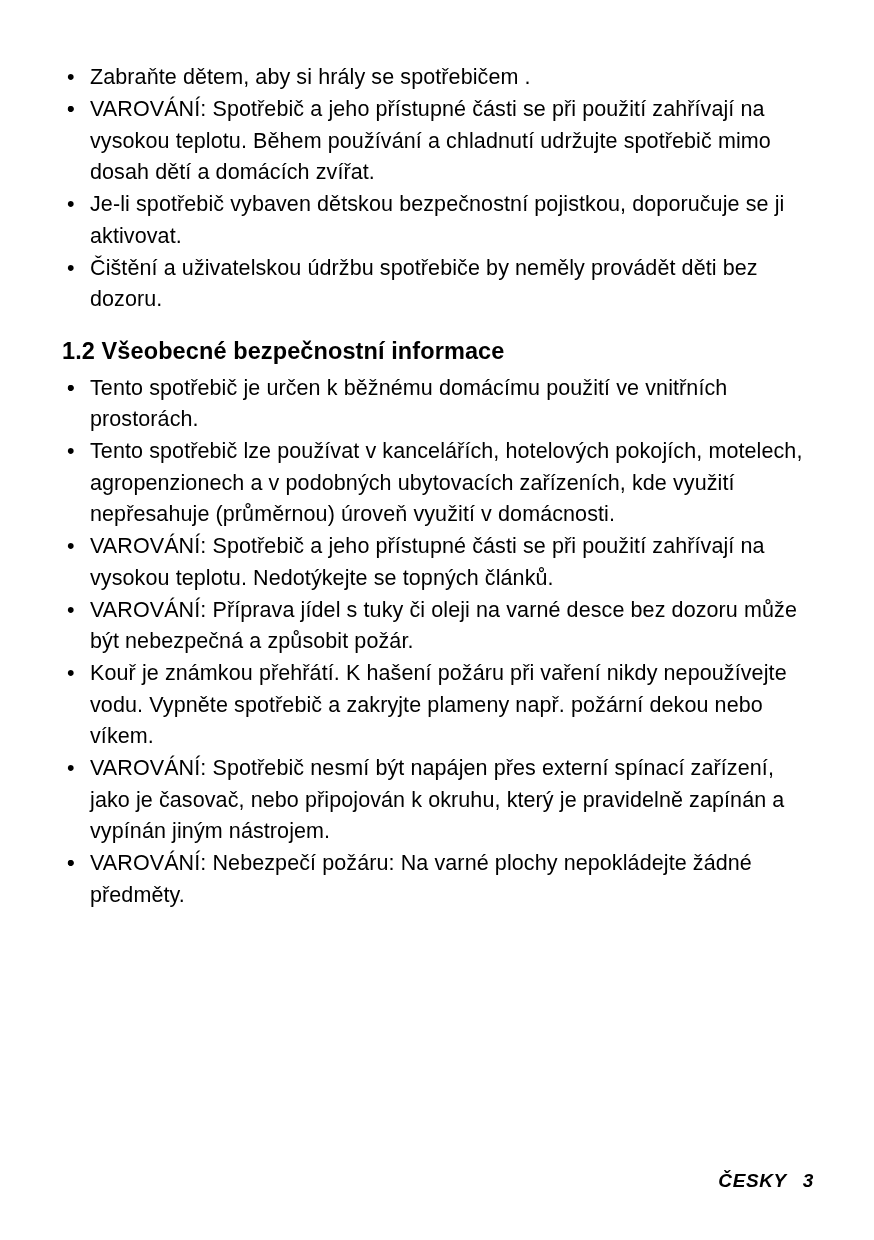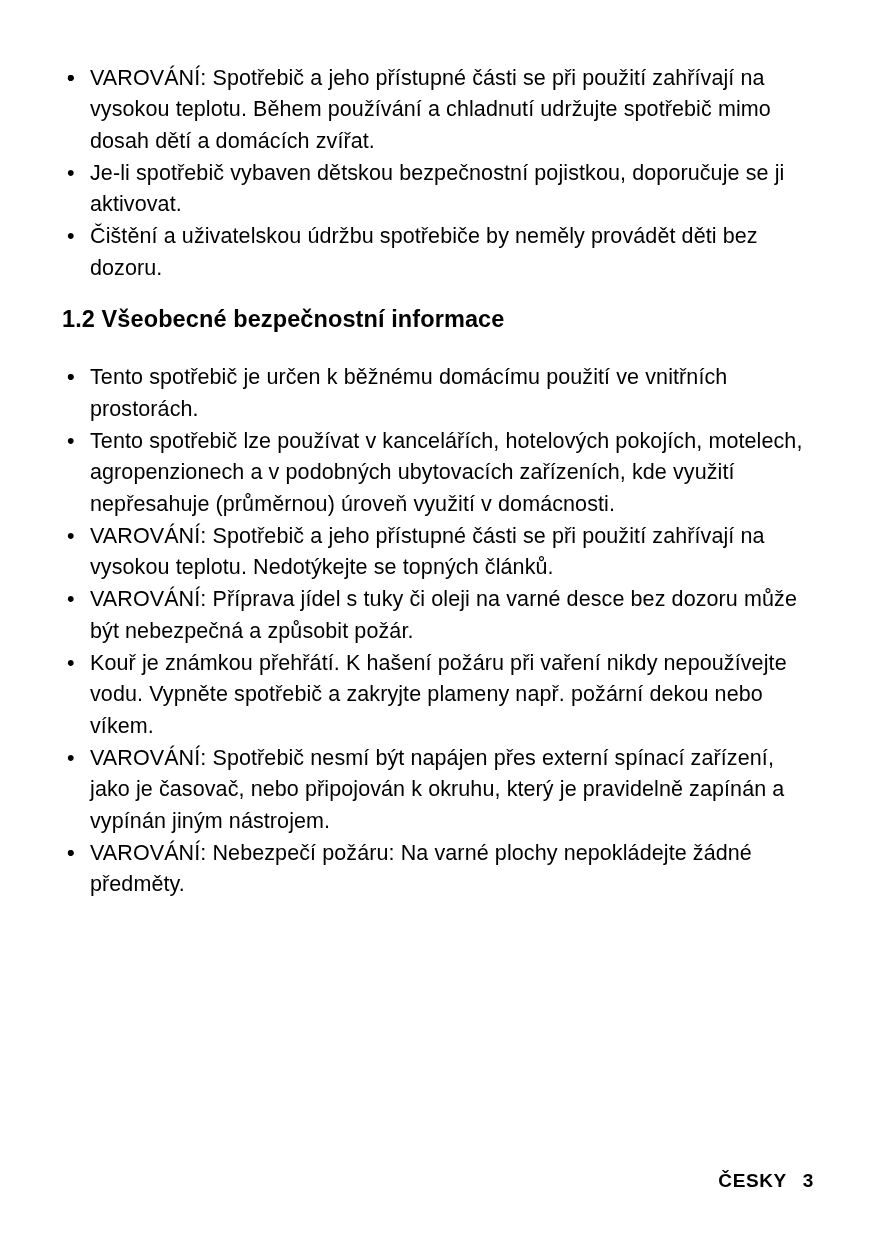--- a/index.html
+++ b/index.html
@@ -40,48 +40,50 @@
     position: absolute;
     left: 5px;
     top: 0;
     font-size: 21.5px;
     line-height: 31.5px;
   }
   h2.section-title {
     font-size: 23.5px;
     font-weight: bold;
     line-height: 30px;
-    margin: 20px 0 28px 0;
+    margin: 20px 0 7px 0;
     letter-spacing: 0.1px;
   }
   .footer {
     position: absolute;
     right: 60px;
     bottom: 48px;
     font-size: 19px;
     font-weight: bold;
     letter-spacing: 0.6px;
     display: flex;
     align-items: center;
     gap: 16px;
+    font-style: italic;
   }
   .footer .pagenum {
     font-size: 19px;
     font-weight: bold;
   }
 </style>
 </head>
 <body>
 
 <div class="page">
   <div class="content">
 
     <ul class="bullets">
       <li>
         <span class="dot">•</span>
+        <span>Zabraňte dětem, aby si hrály se spotřebičem .</span>
       </li>
       <li>
         <span class="dot">•</span>
       </li>
       <li>
         <span class="dot">•</span>
         <span>VAROVÁNÍ: Spotřebič a jeho přístupné části se při použití zahřívají na vysokou teplotu. Během používání a chladnutí udržujte spotřebič mimo dosah dětí a domácích zvířat.</span>
       </li>
       <li>
         <span class="dot">•</span>

